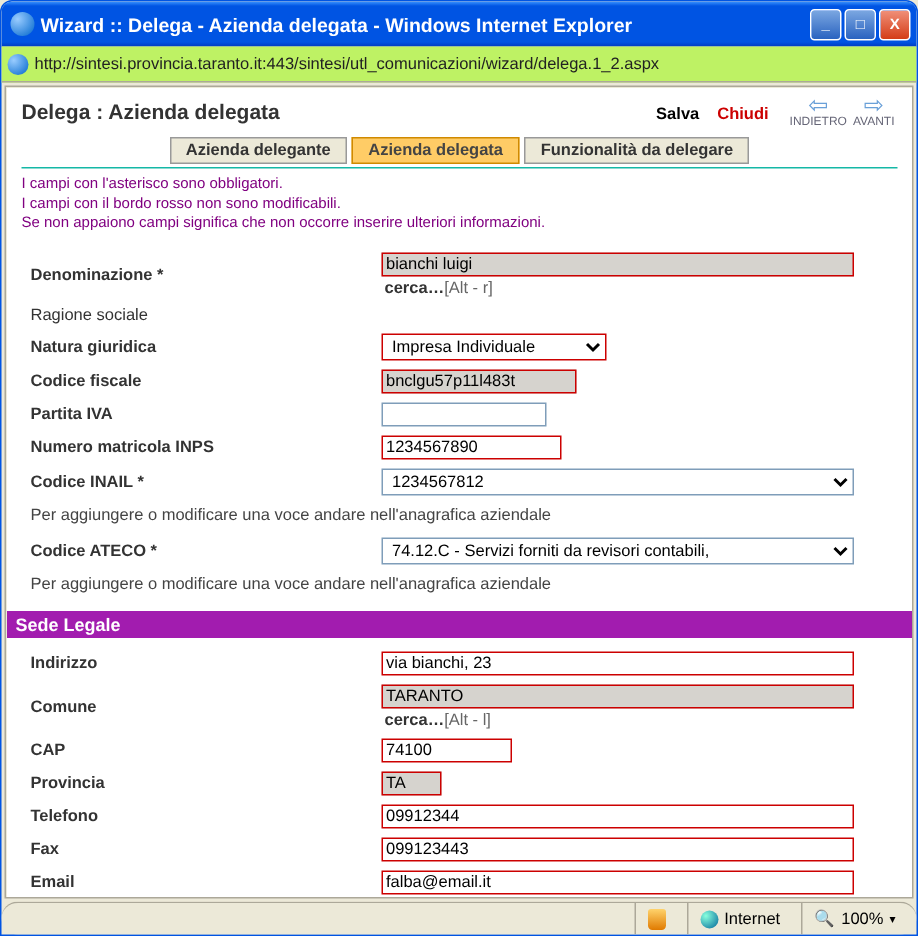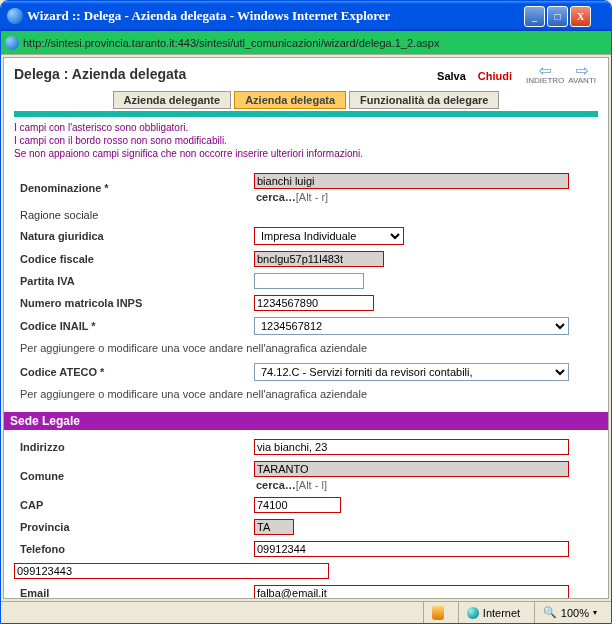--- a/index.html
+++ b/index.html
@@ -20,44 +20,43 @@
     display: flex;
     flex-direction: column;
   }
   .titlebar {
     height: 30px;
     background: linear-gradient(to bottom,#3a93ff 0%,#0054e3 10%,#0054e3 90%,#003cc1 100%);
     display: flex;
     align-items: center;
     color: #fff;
     font-weight: bold;
-    padding: 0 20px 0 6px;
+    padding: 0 4px 0 6px;
     font-size: 13px;
-    font-family: Liberation Serif, serif;
   }
   .titlebar .ie-icon {
     width: 16px; height: 16px; margin-right: 4px;
     background: radial-gradient(circle at 30% 30%, #9cf, #06c);
     border-radius: 50%;
   }
   .title-text { flex: 1; white-space: nowrap; overflow: hidden; }
   .winbtns { display: flex; gap: 2px; }
   .winbtn {
     width: 21px; height: 21px;
     border: 1px solid #fff;
     border-radius: 3px;
     background: linear-gradient(to bottom,#7ba7e1,#2a63c0);
     color: #fff; font-weight: bold; font-size: 10px;
     display: flex; align-items: center; justify-content: center;
     cursor: pointer;
   }
   .winbtn.close { background: linear-gradient(to bottom,#f09079,#d43c17); }
   .addrbar {
     height: 24px;
-    background: #22c55e;
+    background: #bef264;
     border-bottom: 1px solid #aca899;
     display: flex;
     align-items: center;
     padding: 0 4px;
     gap: 4px;
   }
   .addrbar .ie-icon-small {
     width: 14px; height: 14px;
     background: radial-gradient(circle at 30% 30%, #9cf, #06c);
     border-radius: 50%;
@@ -79,21 +78,21 @@
   }
   .page-title { font-size: 14px; font-weight: bold; color: #333; }
   .header-actions { display: flex; align-items: center; gap: 12px; font-size: 11px; }
   .header-actions .salva { font-weight: bold; color: #000; cursor: pointer; }
   .header-actions .chiudi { font-weight: bold; color: #c00; cursor: pointer; }
   .navpair { display: flex; flex-direction: row; gap: 0; }
   .navbtn { display: flex; flex-direction: column; align-items: center; font-size: 8px; color: #667; cursor: pointer; padding: 0 2px; }
   .navbtn .arrow { color: #6aa0d8; font-size: 16px; line-height: 10px; }
   .tabs {
     text-align: center;
-    border-bottom: 6px solid #14b8a6;
+    border-bottom: 1px solid #14b8a6;
     padding-bottom: 2px;
     margin-bottom: 4px;
   }
   .tab {
     display: inline-block;
     padding: 2px 10px;
     border: 1px solid #999;
     background: #ece9d8;
     font-weight: bold;
     font-size: 11px;
@@ -137,20 +136,21 @@
   }
   .statusbar {
     height: 22px;
     background: #ece9d8;
     border-top: 1px solid #aca899;
     display: flex;
     align-items: center;
     font-size: 11px;
     padding: 0 6px;
     gap: 6px;
+    border-radius: 11px;
   }
   .statusbar .spacer { flex: 1; }
   .statusbar .panel { border-left: 1px solid #aca899; padding: 0 8px; height: 100%; display: flex; align-items: center; gap: 4px; }
   .globe { width: 12px; height: 12px; border-radius: 50%; background: radial-gradient(circle at 30% 30%, #8fd, #069); }
   .shield { width: 12px; height: 14px; background: linear-gradient(#ffd36c,#e07a00); border-radius: 2px 2px 3px 3px; }
 </style>
 </head>
 <body>
 
 <div class="window">
@@ -303,20 +303,21 @@
     </div>
 
     <div class="form-row">
       <div class="label">Telefono</div>
       <div class="field">
         <input class="wide red" value="09912344" style="">
       </div>
     </div>
 
     <div class="form-row">
+      <div class="label">Fax</div>
       <div class="field">
         <input class="wide red" value="099123443" style="">
       </div>
     </div>
 
     <div class="form-row">
       <div class="label">Email</div>
       <div class="field">
         <input class="wide red" value="falba@email.it" style="">
       </div>

